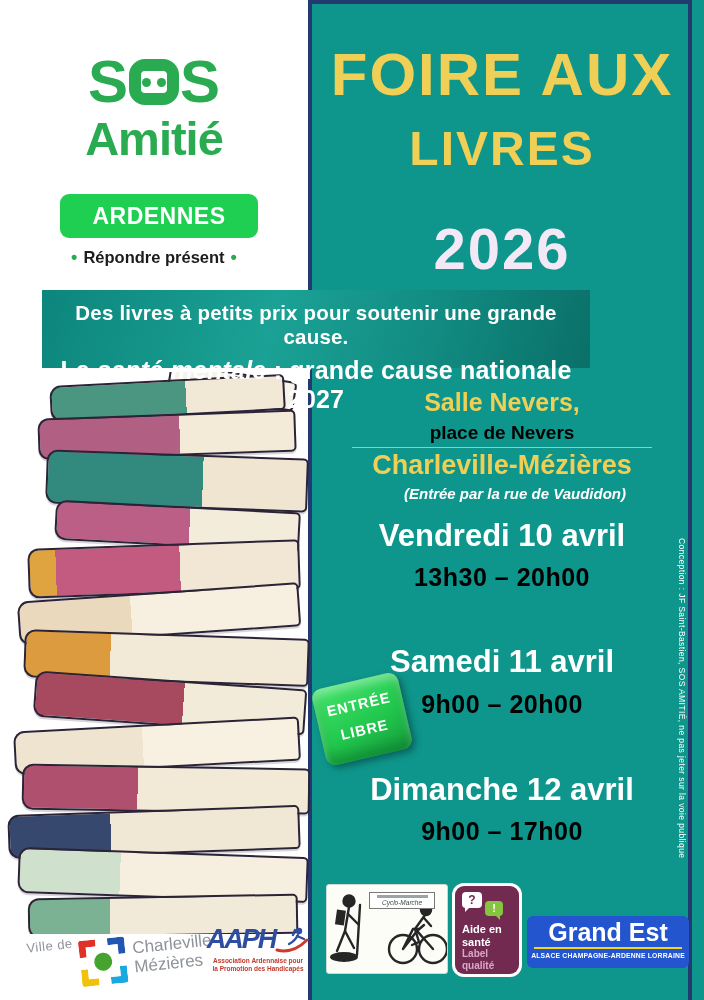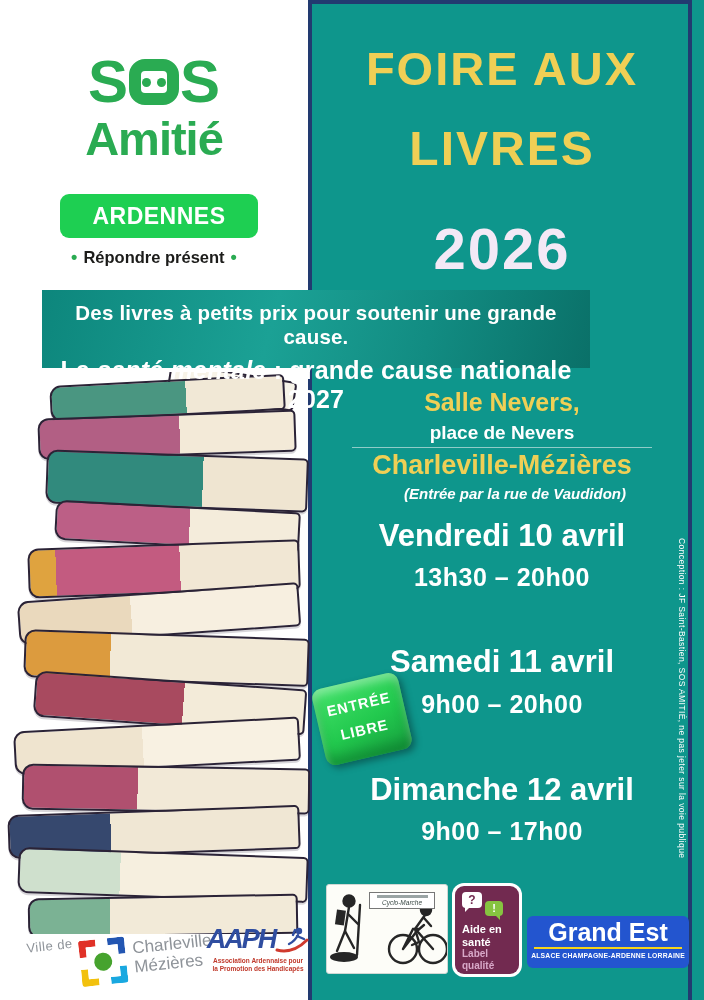--- a/index.html
+++ b/index.html
@@ -60,30 +60,30 @@
         background:linear-gradient(90deg,#b0506f 0 40%,#f2e9d7 40%); }
   .b11 { left:8px; top:438px; width:292px; height:44px; transform:rotate(-2deg);
         background:linear-gradient(90deg,#36486e 0 35%,#f0e7d4 35%); }
   .b12 { left:18px; top:480px; width:290px; height:46px; transform:rotate(2deg);
         background:linear-gradient(90deg,#cfe0cd 0 35%,#f6efdf 35%); }
   .b13 { left:28px; top:524px; width:270px; height:40px; transform:rotate(-1deg);
         background:linear-gradient(90deg,#7bb294 0 30%,#f2ead8 30%); }
 
   
   .ptxt { position:absolute; left:312px; width:380px; text-align:center; line-height:1; z-index:4; }
-  .title1 { top:45px; font-size:47px; font-weight:800; letter-spacing:2px; color:#efcf55; }
+  .title1 { top:45px; font-size:60px; font-weight:800; letter-spacing:2px; color:#efcf55; }
   .title2 { top:125px; font-size:48px; font-weight:800; letter-spacing:2px; color:#efcf55; }
   .year   { top:220px; font-size:58px; font-weight:800; color:#f3e9f6; letter-spacing:2px; }
   .hall   { top:390px; font-size:25px; font-weight:800; color:#efcf55; }
-  .place  { top:423px; font-size:19px; font-weight:700; color:#ffffff; }
+  .place  { top:423px; font-size:19px; font-weight:700; color:#000000; }
   .vsep   { position:absolute; left:352px; top:447px; width:300px; height:1px; background:rgba(230,240,240,.6); z-index:4; }
   .city   { top:452px; font-size:27px; font-weight:800; color:#efcf55; }
   .entree { top:486px; font-size:15px; font-style:italic; font-weight:700; color:#ffffff;padding-left:26px; }
   .day    { font-size:31px; font-weight:800; color:#ffffff; }
-  .hours  { font-size:25px; font-weight:800; color:#ffffff; letter-spacing:.5px; }
+  .hours  { font-size:25px; font-weight:800; color:#000000; letter-spacing:.5px; }
   .d1 { top:520px; } .h1 { top:565px; }
   .d2 { top:646px; } .h2 { top:692px; }
   .d3 { top:774px; } .h3 { top:819px; }
 
   
   .sticker { position:absolute; left:318px; top:680px; width:88px; height:78px; z-index:7;
     transform:rotate(-13deg); border-radius:10px; color:#fff; text-align:center;
     background:linear-gradient(160deg,#46e36c 0%,#22c94e 55%,#17a03f 100%);
     box-shadow:3px 4px 7px rgba(0,0,0,.35), inset 0 6px 8px rgba(255,255,255,.35), inset 0 -9px 12px rgba(0,90,30,.35); }
   .sticker div { font-size:14.5px; font-weight:800; letter-spacing:1px; }

